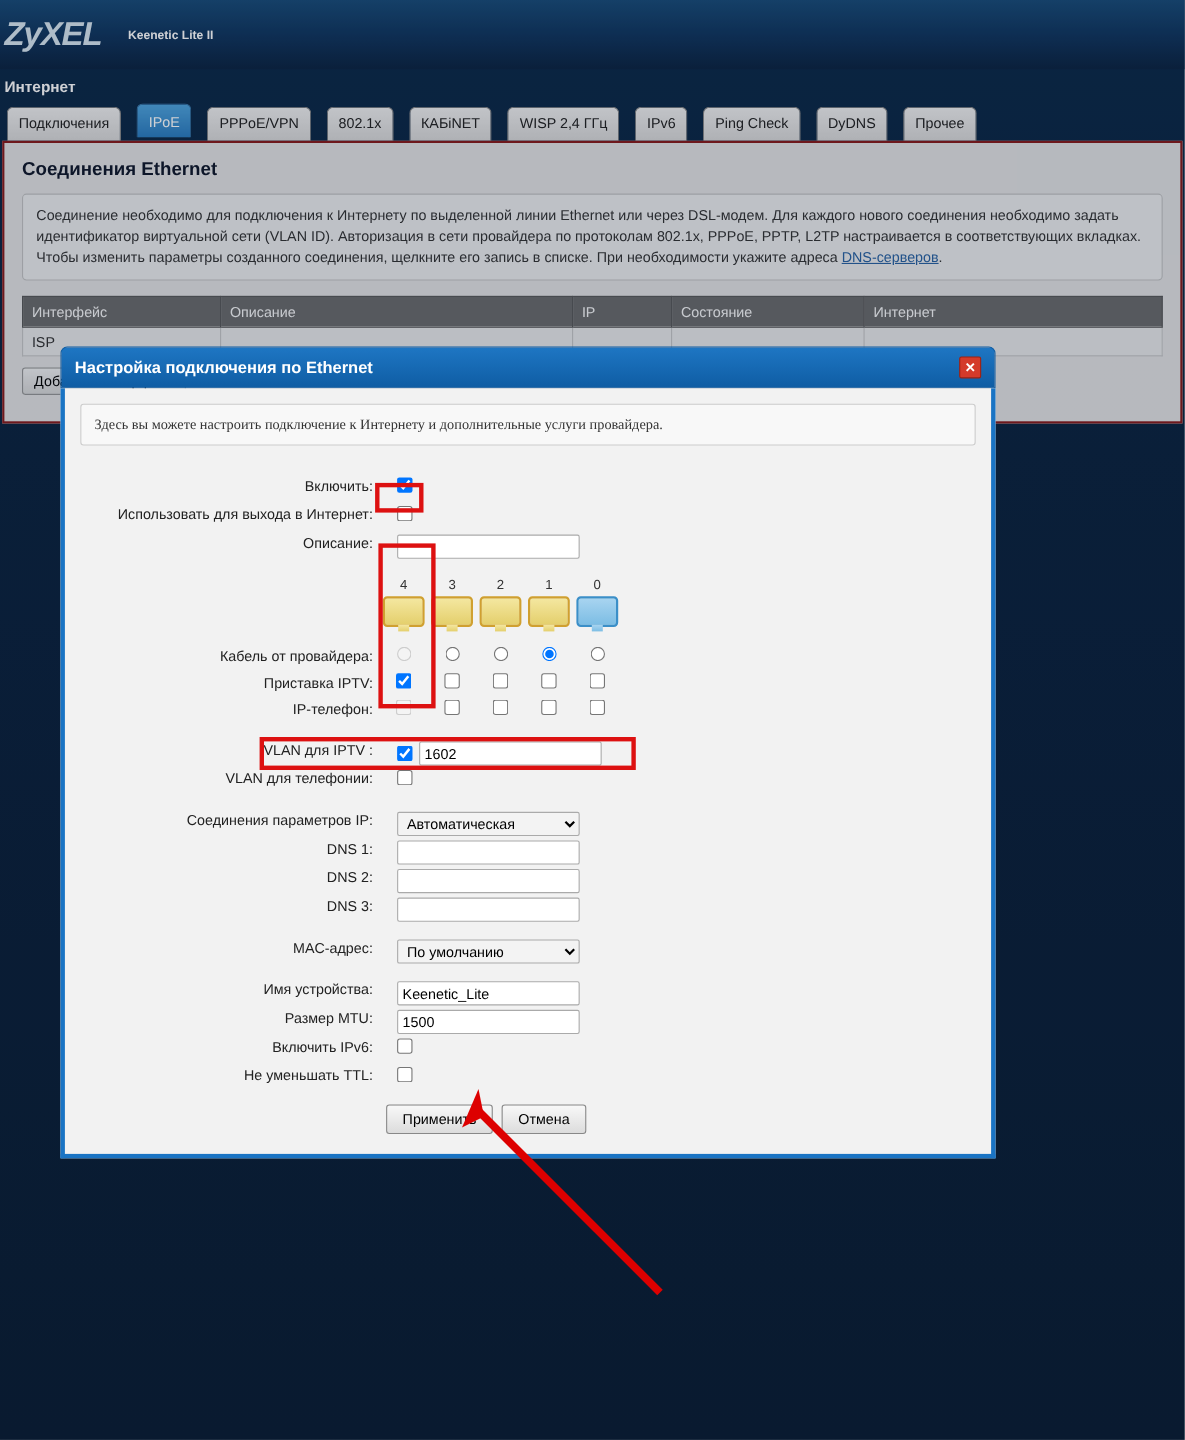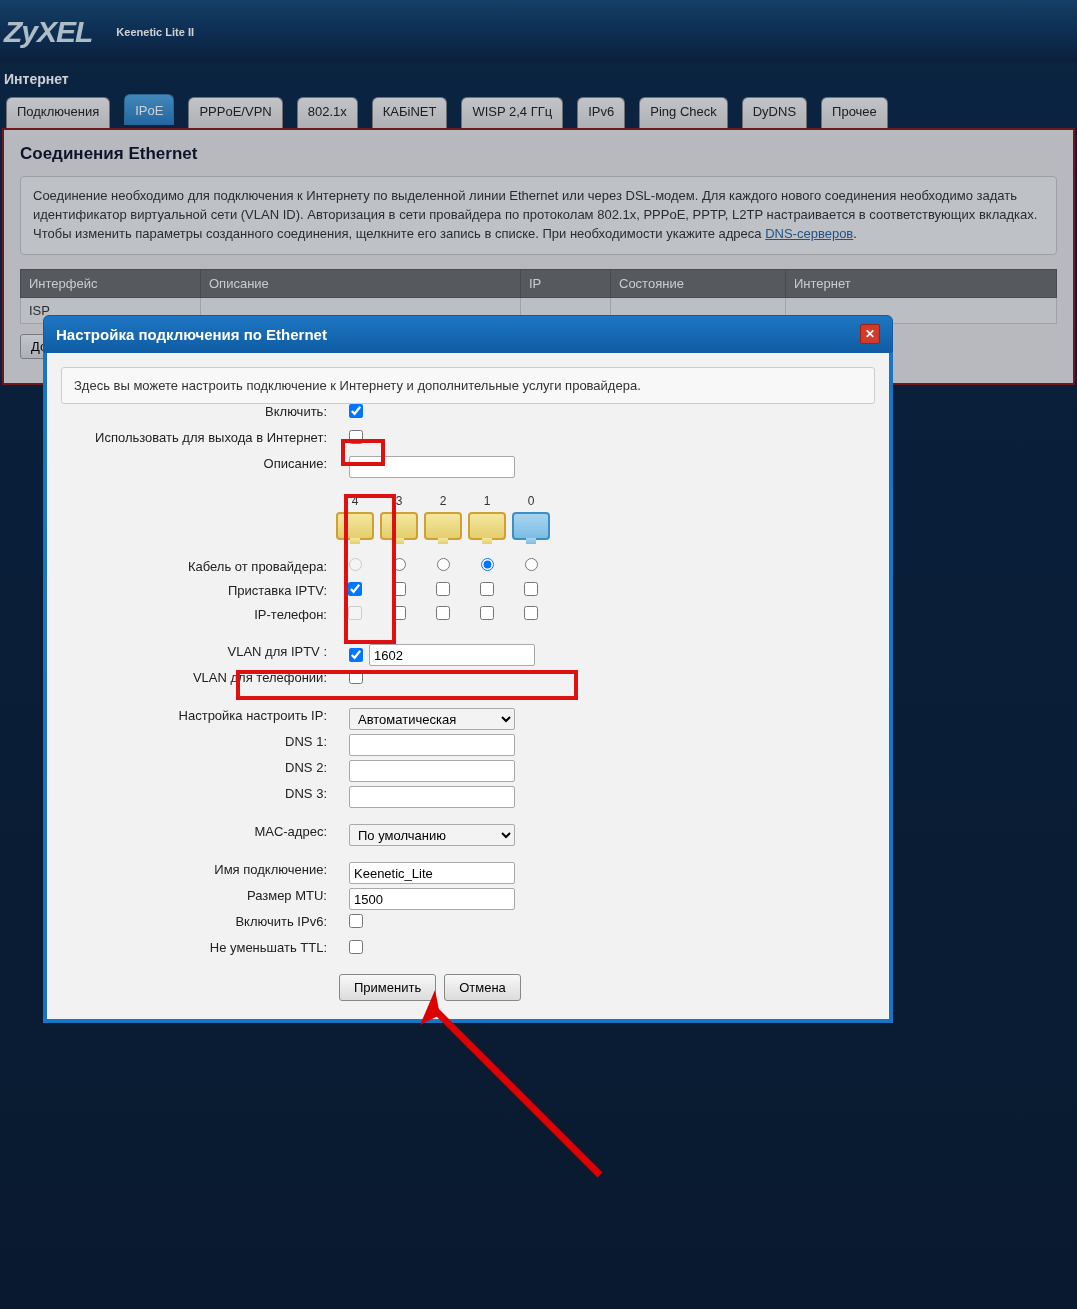--- a/index.html
+++ b/index.html
@@ -113,21 +113,21 @@
     border-radius: 3px;
     padding: 4px 10px;
     font-size: 13px;
     cursor: pointer;
     margin-top: 10px;
   }
   
   .modal-wrap {
     position: absolute;
     top: 315px;
-    left: 43px;
+    left: 55px;
     width: 850px;
     z-index: 100;
   }
   .modal-hdr {
     background: linear-gradient(#1e76c3,#0f5da4);
     color: #fff;
     font-size: 15px;
     font-weight: bold;
     padding: 8px 12px;
     border-radius: 6px 6px 0 0;
@@ -153,21 +153,22 @@
     border-right: 4px solid #1a74c4;
     border-bottom: 4px solid #1a74c4;
     padding: 14px 14px 18px 14px;
   }
   .info-box {
     background: #f8f8f8;
     border: 1px solid #ccc;
     border-radius: 3px;
     padding: 10px 12px;
     font-size: 13px;
-    margin-bottom: 0;
+    margin-bottom: 29px;
+    font-family: Liberation Serif, serif;
   }
   .form-row {
     display: flex;
     align-items: flex-start;
     min-height: 24px;
     margin-bottom: 2px;
   }
   .form-label {
     width: 272px;
     text-align: right;
@@ -379,21 +380,21 @@
       </div>
     </div>
     <div class="form-row" style="margin-bottom:14px">
       <div class="form-label">VLAN для телефонии:</div>
       <div class="form-ctl">
           <input type="checkbox" class="chk" style="">
         </div>
     </div>
 
     <div class="form-row">
-      <div class="form-label">Настройка настроить IP:</div>
+      <div class="form-label">Соединения параметров IP:</div>
       <div class="form-ctl">
           <select class="sel"><option>Автоматическая</option></select>
         </div>
     </div>
     <div class="form-row">
       <div class="form-label">DNS 1:</div>
       <div class="form-ctl">
           <input class="txt" style="">
         </div>
     </div>
@@ -411,21 +412,21 @@
     </div>
 
     <div class="form-row" style="margin-bottom:14px">
       <div class="form-label">MAC-адрес:</div>
       <div class="form-ctl">
           <select class="sel"><option>По умолчанию</option></select>
         </div>
     </div>
 
     <div class="form-row">
-      <div class="form-label">Имя подключение:</div>
+      <div class="form-label">Имя устройства:</div>
       <div class="form-ctl">
           <input class="txt" value="Keenetic_Lite" style="">
         </div>
     </div>
     <div class="form-row">
       <div class="form-label">Размер MTU:</div>
       <div class="form-ctl">
           <input class="txt" value="1500" style="">
         </div>
     </div>

